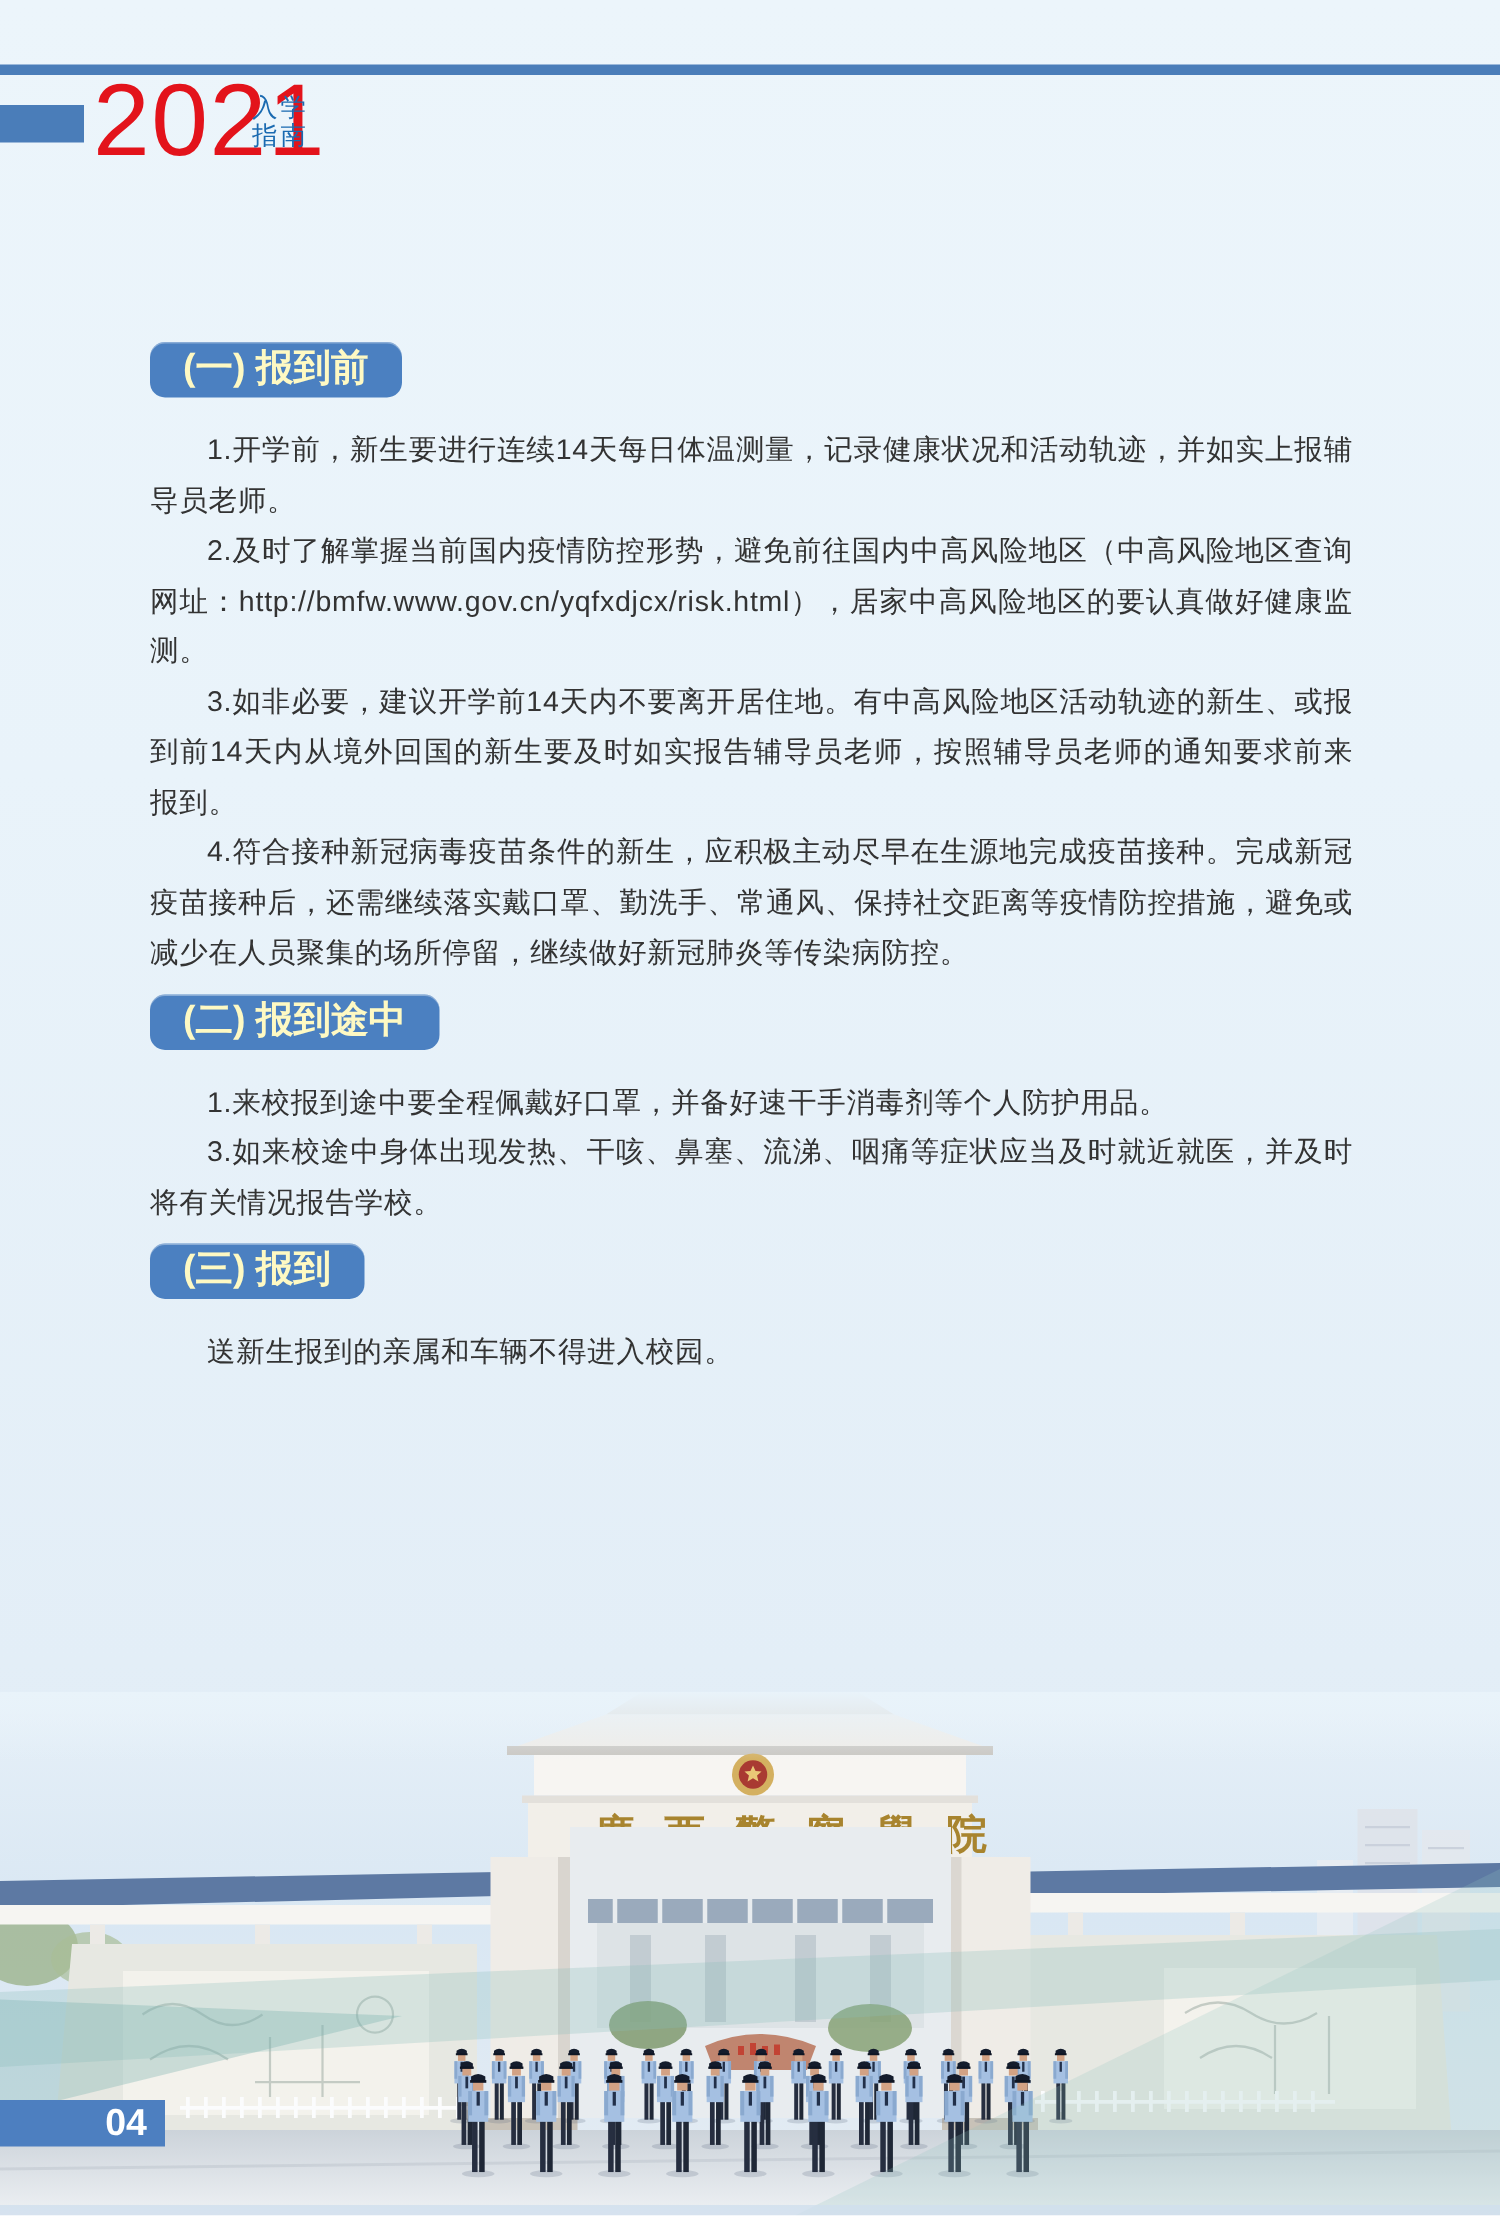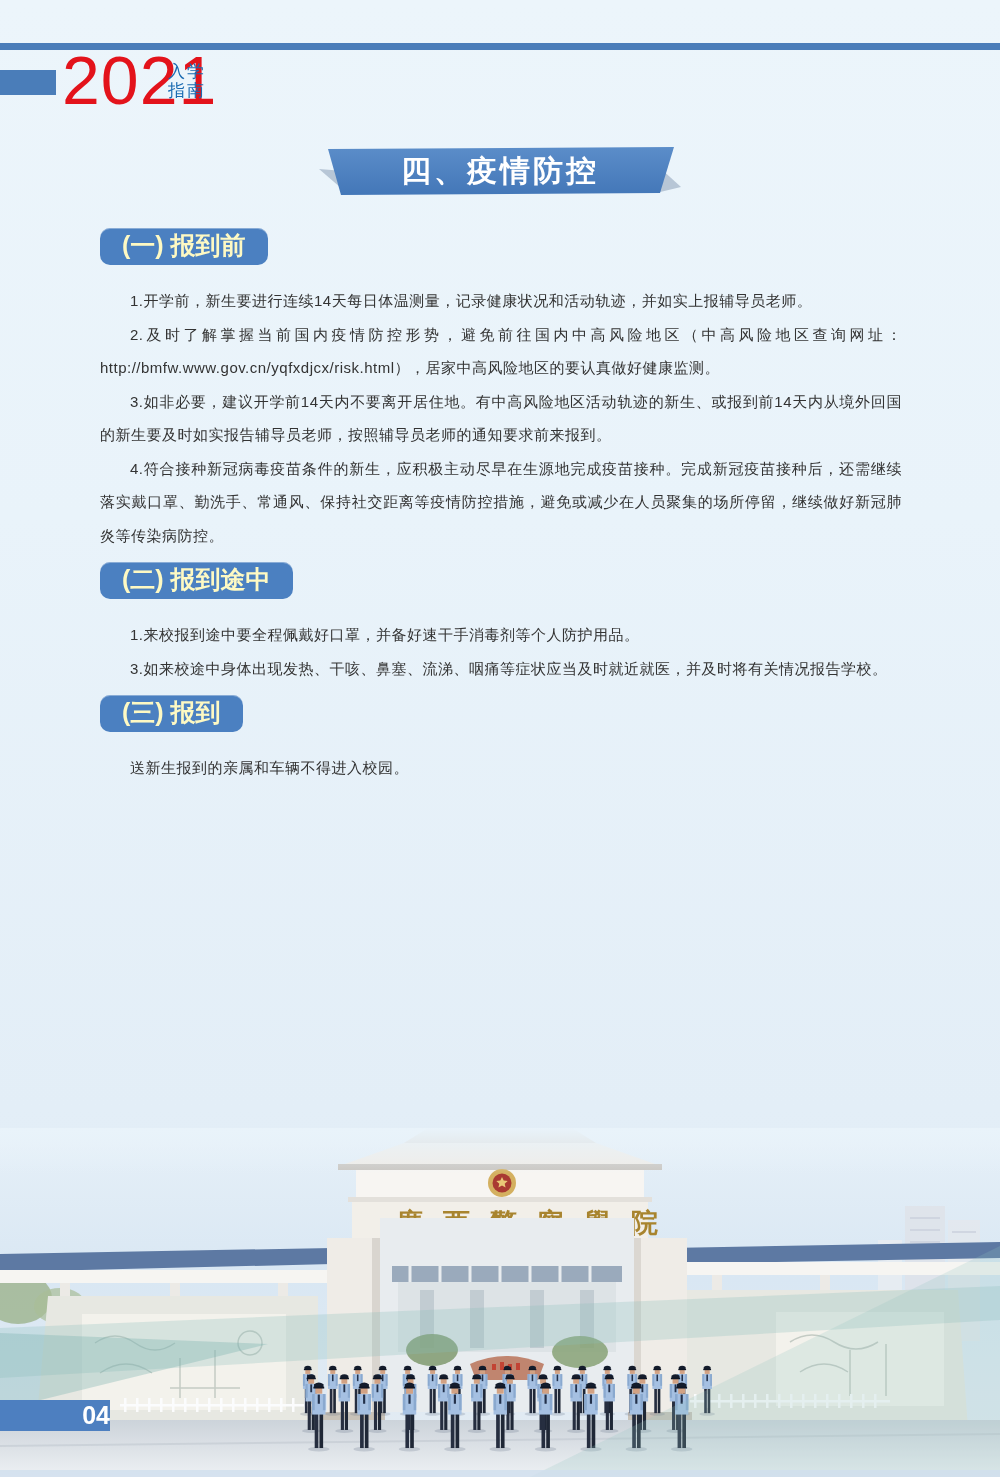--- a/index.html
+++ b/index.html
@@ -20,61 +20,47 @@
   
   .content{position:absolute;left:100px;top:228px;width:802px;}
   .sec-box{
     display:inline-block;background:#4b80c1;color:#fef9c3;font-weight:bold;
     font-size:25px;line-height:29px;padding:3px 22px 5px;border-radius:10px;
     box-shadow:inset 0 1px 0 rgba(255,255,255,.35);
     margin:10px 0 19px;
   }
   .sec-box.first{margin-top:0;}
   .content p{
-    margin:0;font-size:15px;line-height:33.5px;color:#333;
+    margin:0;font-size:19px;line-height:33.5px;color:#333;
     text-align:justify;text-indent:2em;letter-spacing:.5px;
   }
   
   .photo{position:absolute;left:0;top:1128px;width:1000px;height:349px;}
   .photo svg{display:block;}
   .gate-name{fill:#a8842e;font-family:"Liberation Serif","DejaVu Serif",serif;font-size:27px;font-weight:bold;letter-spacing:20px;}
   .page-num{
     position:absolute;left:0;top:272px;width:110px;height:31px;background:#4d7fc0;
     color:#fff;font-size:25px;line-height:31px;font-weight:bold;
-    text-align:right;padding-left:0;box-sizing:border-box;
+    text-align:center;padding-left:0;box-sizing:border-box;
   }
   .page-num span{display:inline-block;margin-left:58px;}
 </style>
 </head>
 <body>
 
 <div class="page">
 
   <div class="top-bar"></div>
   <div class="mast-block"></div>
   <div class="year">2021</div>
   <div class="year-label">
     <div>入学</div>
     <div>指南</div>
   </div>
 
-  <div class="ribbon-wrap">
-    <svg width="362" height="48" viewBox="0 0 362 48">
-      <polygon points="0,22 22,41 25,24" fill="#b7c6d6"></polygon>
-      <polygon points="340,20 362,40 337,46" fill="#b7c6d6"></polygon>
-      <defs>
-        <linearGradient id="rg" x1="0" y1="0" x2="0" y2="1">
-          <stop offset="0" stop-color="#5b8dc9"></stop>
-            <stop offset="1" stop-color="#4377b8"></stop>
-        </linearGradient>
-      </defs>
-      <polygon points="9,2 355,0 341,46 22,48" fill="url(#rg)"></polygon>
-      <text class="ribbon-text" x="181" y="34" text-anchor="middle">四、疫情防控</text>
-    </svg>
-  </div>
 
   <div class="content">
 
     <div class="sec-box first">
       <span>(一) 报到前</span>
     </div>
     <p>1.开学前，新生要进行连续14天每日体温测量，记录健康状况和活动轨迹，并如实上报辅导员老师。</p>
     <p>2.及时了解掌握当前国内疫情防控形势，避免前往国内中高风险地区（中高风险地区查询网址：http://bmfw.www.gov.cn/yqfxdjcx/risk.html），居家中高风险地区的要认真做好健康监测。</p>
     <p>3.如非必要，建议开学前14天内不要离开居住地。有中高风险地区活动轨迹的新生、或报到前14天内从境外回国的新生要及时如实报告辅导员老师，按照辅导员老师的通知要求前来报到。</p>
     <p>4.符合接种新冠病毒疫苗条件的新生，应积极主动尽早在生源地完成疫苗接种。完成新冠疫苗接种后，还需继续落实戴口罩、勤洗手、常通风、保持社交距离等疫情防控措施，避免或减少在人员聚集的场所停留，继续做好新冠肺炎等传染病防控。</p>

